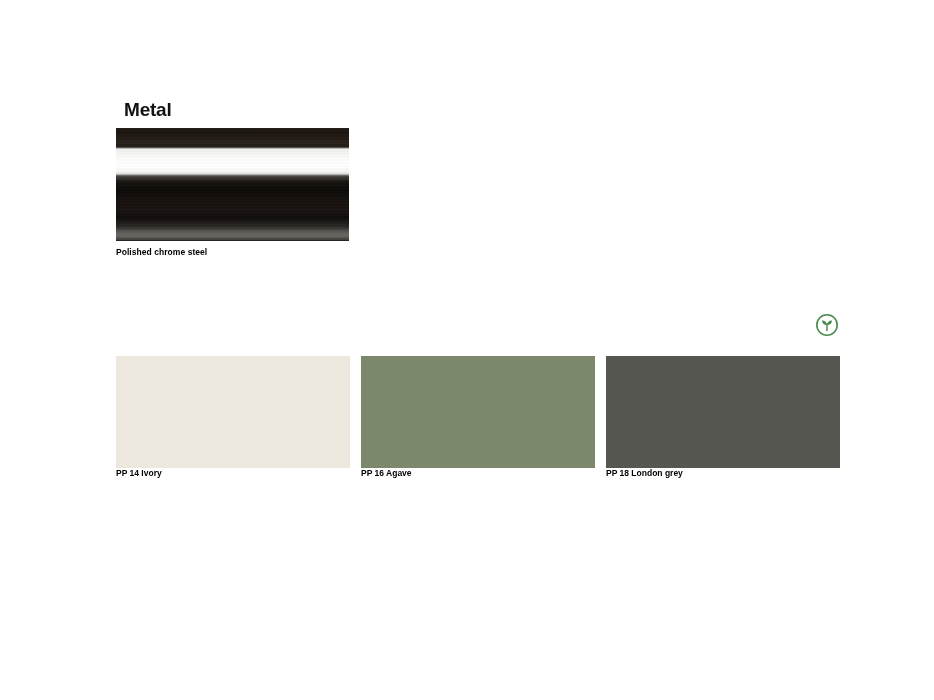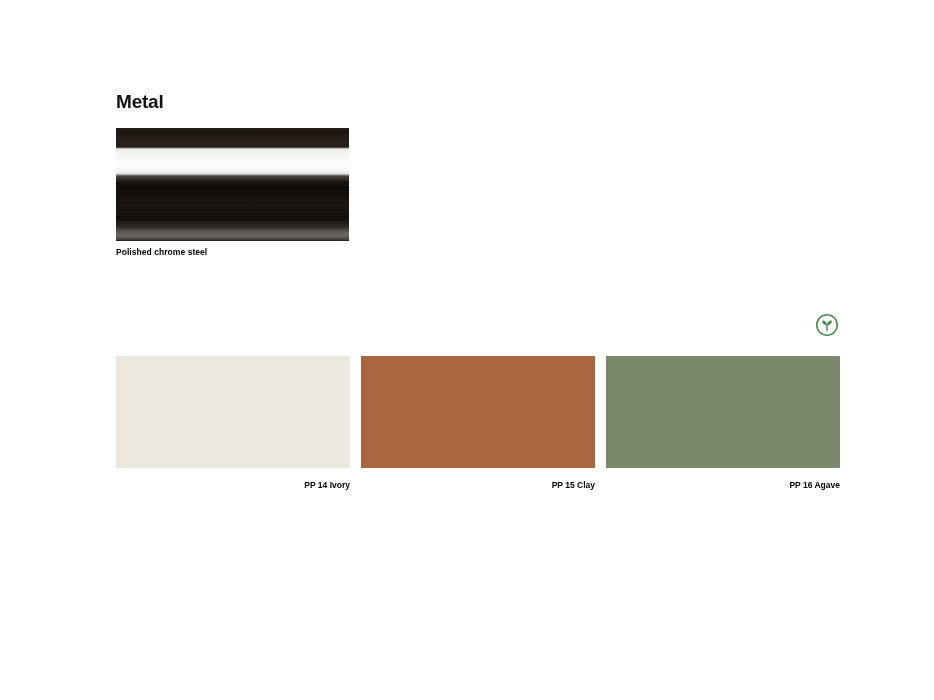--- a/index.html
+++ b/index.html
@@ -31,21 +31,21 @@
   .section-head {
     position: relative;
     height: 30px;
   }
   .section-title {
     font-size: 19px;
     font-weight: bold;
     letter-spacing: -0.2px;
     color: #111111;
     line-height: 24px;
-    margin: 0;
+    margin: 8px;
     display: block;
   }
   .eco-badge {
     position: absolute;
     right: 0;
     top: 3px;
     width: 24px;
     height: 24px;
   }
 
@@ -125,24 +125,23 @@
   }
   .swatch-chip {
     width: 234px;
     height: 112px;
     display: block;
   }
   .swatch-label {
     font-size: 8.5px;
     font-weight: bold;
     color: #000000;
-    margin-top: 12px;
+    margin-top: 0;
     line-height: 11px;
     white-space: nowrap;
-    text-align: right;
   }
 </style>
 </head>
 <body>
 
 <div class="page">
 
   <section class="section" id="metal-section">
     <div class="section-head">
       <h2 class="section-title">Metal</h2>
@@ -167,28 +166,28 @@
       </span>
     </div>
 
     <div class="swatch-grid">
 
       <div class="swatch-cell">
         <span class="swatch-chip" style="background:#ece8de;"></span>
         <div class="swatch-label">PP 14  Ivory</div>
       </div>
 
-      <div class="swatch-cell">
-        <span class="swatch-chip" style="background:#a9663f;"></span>
-        <div class="swatch-label">PP 15  Clay</div>
-      </div>
 
       <div class="swatch-cell">
         <span class="swatch-chip" style="background:#7b886b;"></span>
         <div class="swatch-label">PP 16  Agave</div>
       </div>
 
 
+      <div class="swatch-cell">
+        <span class="swatch-chip" style="background:#555750;"></span>
+        <div class="swatch-label">PP 18  London grey</div>
+      </div>
 
     </div>
   </section>
 
 </div>
 
 </body></html>

